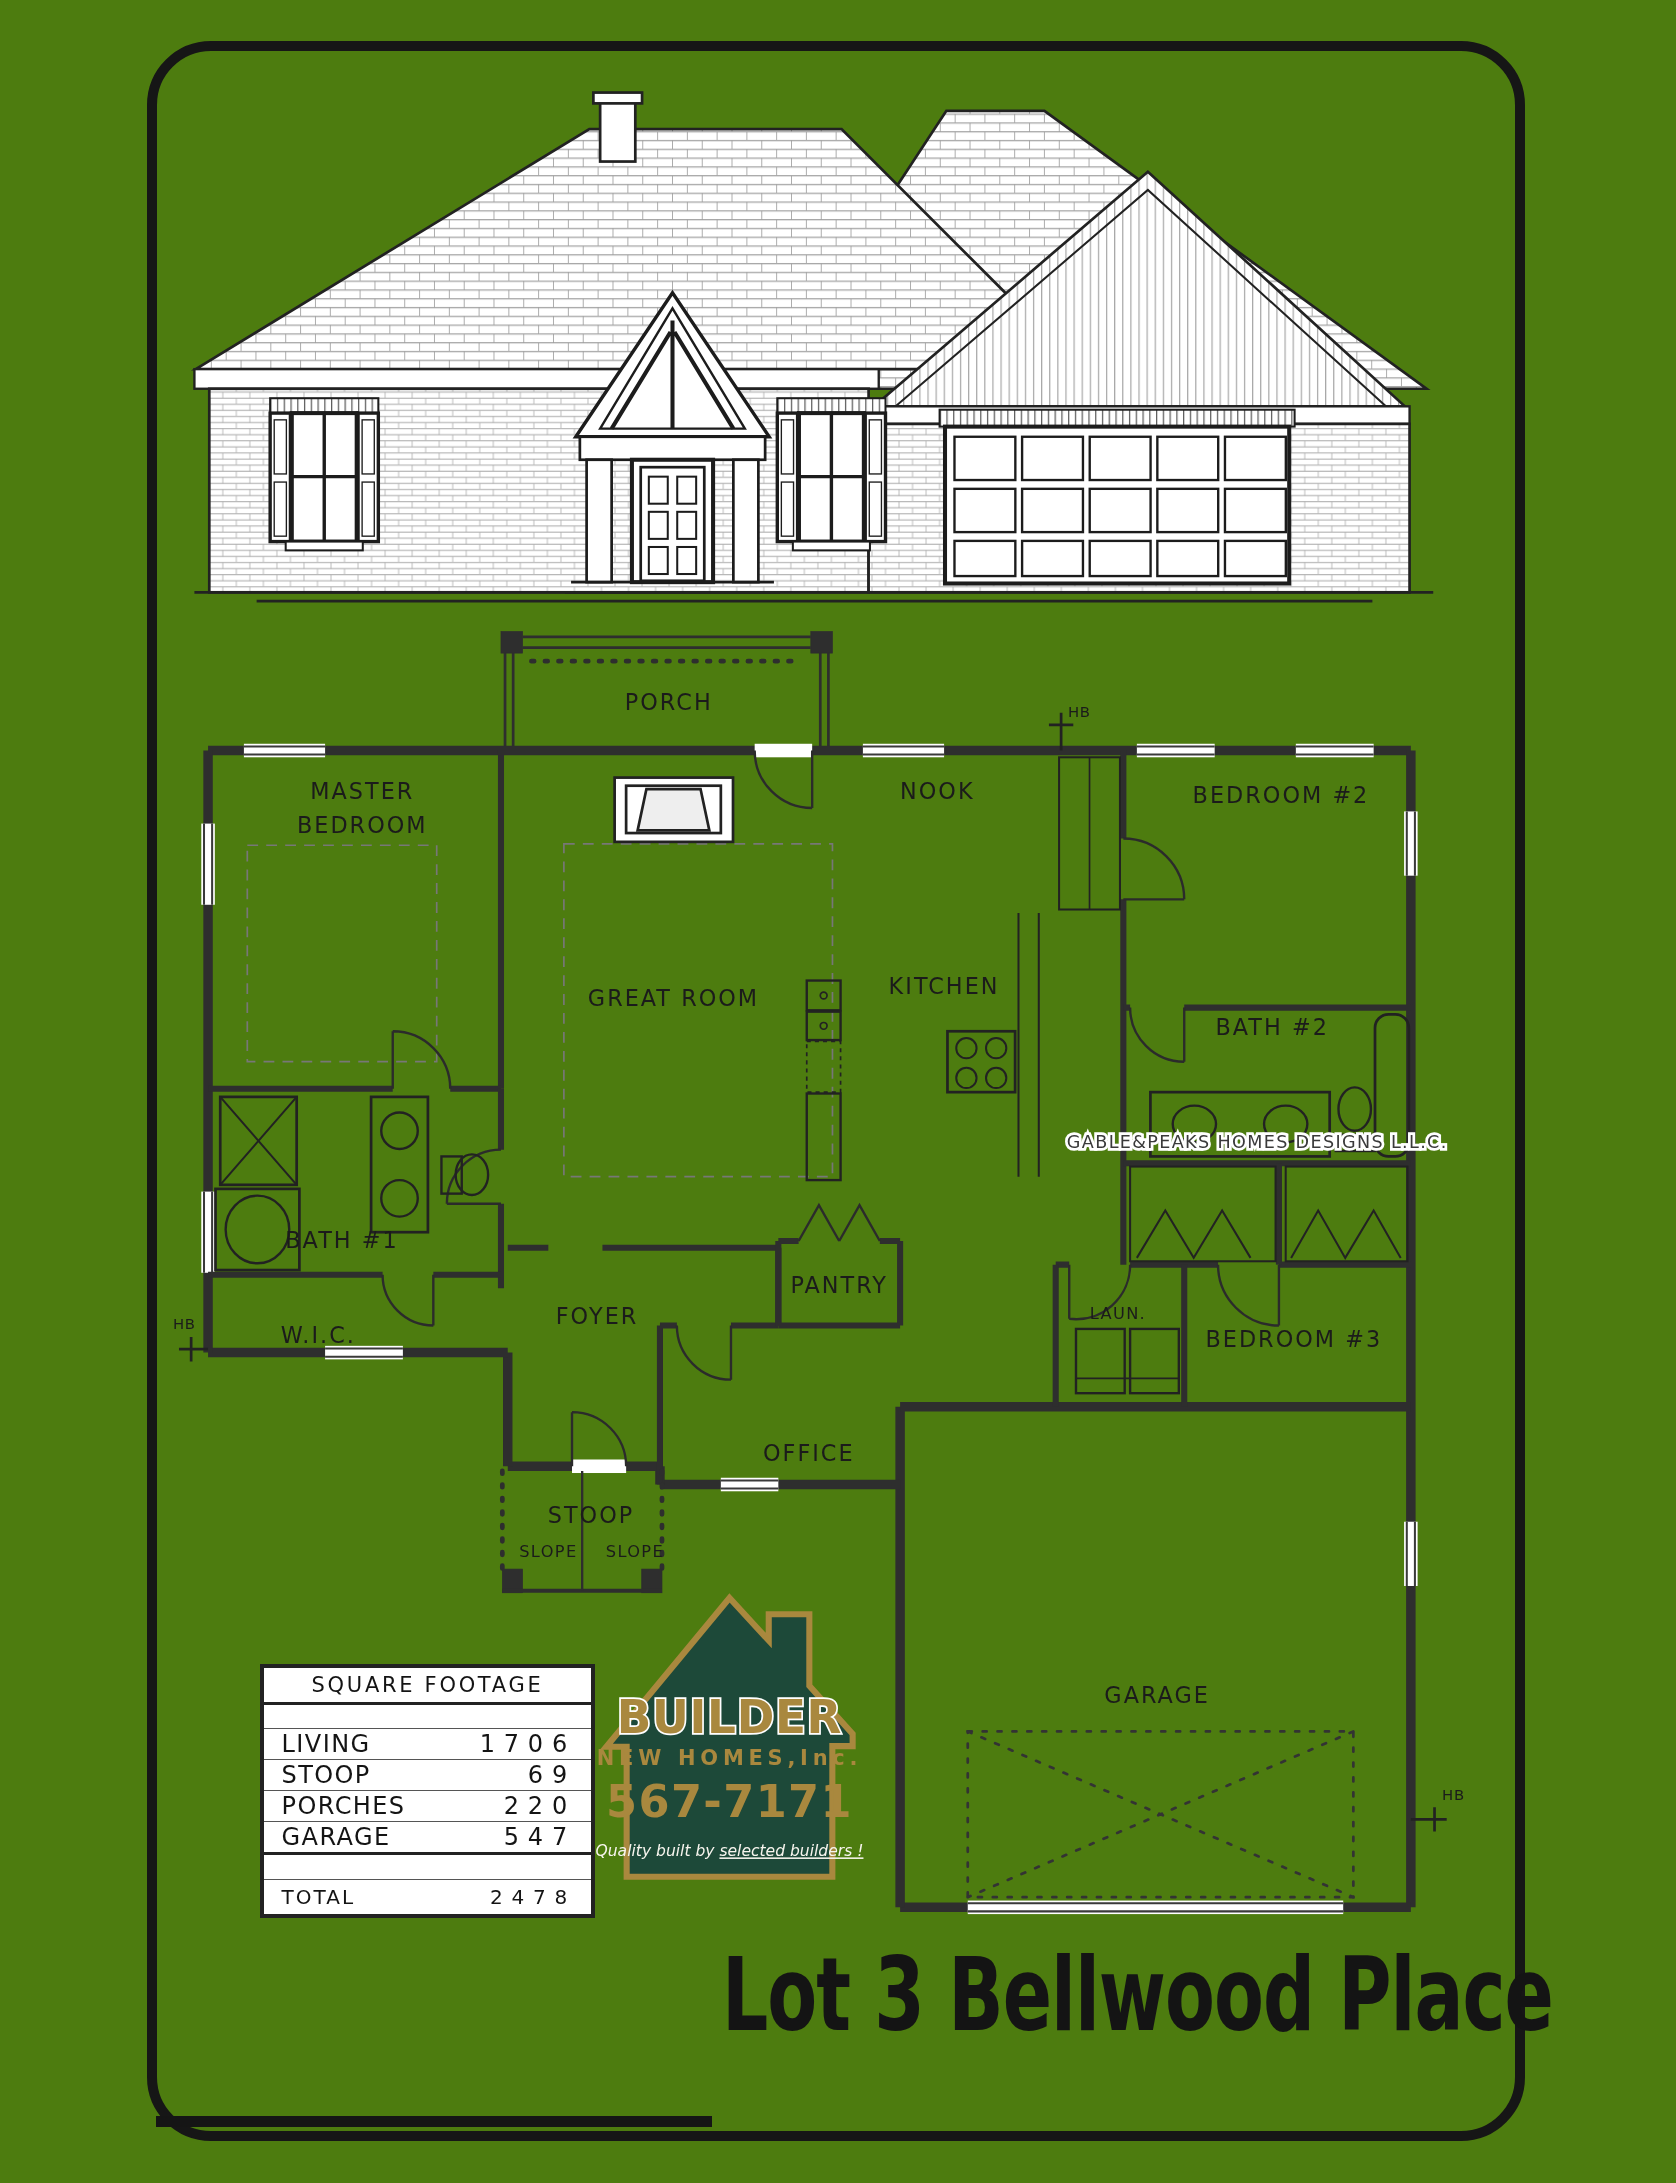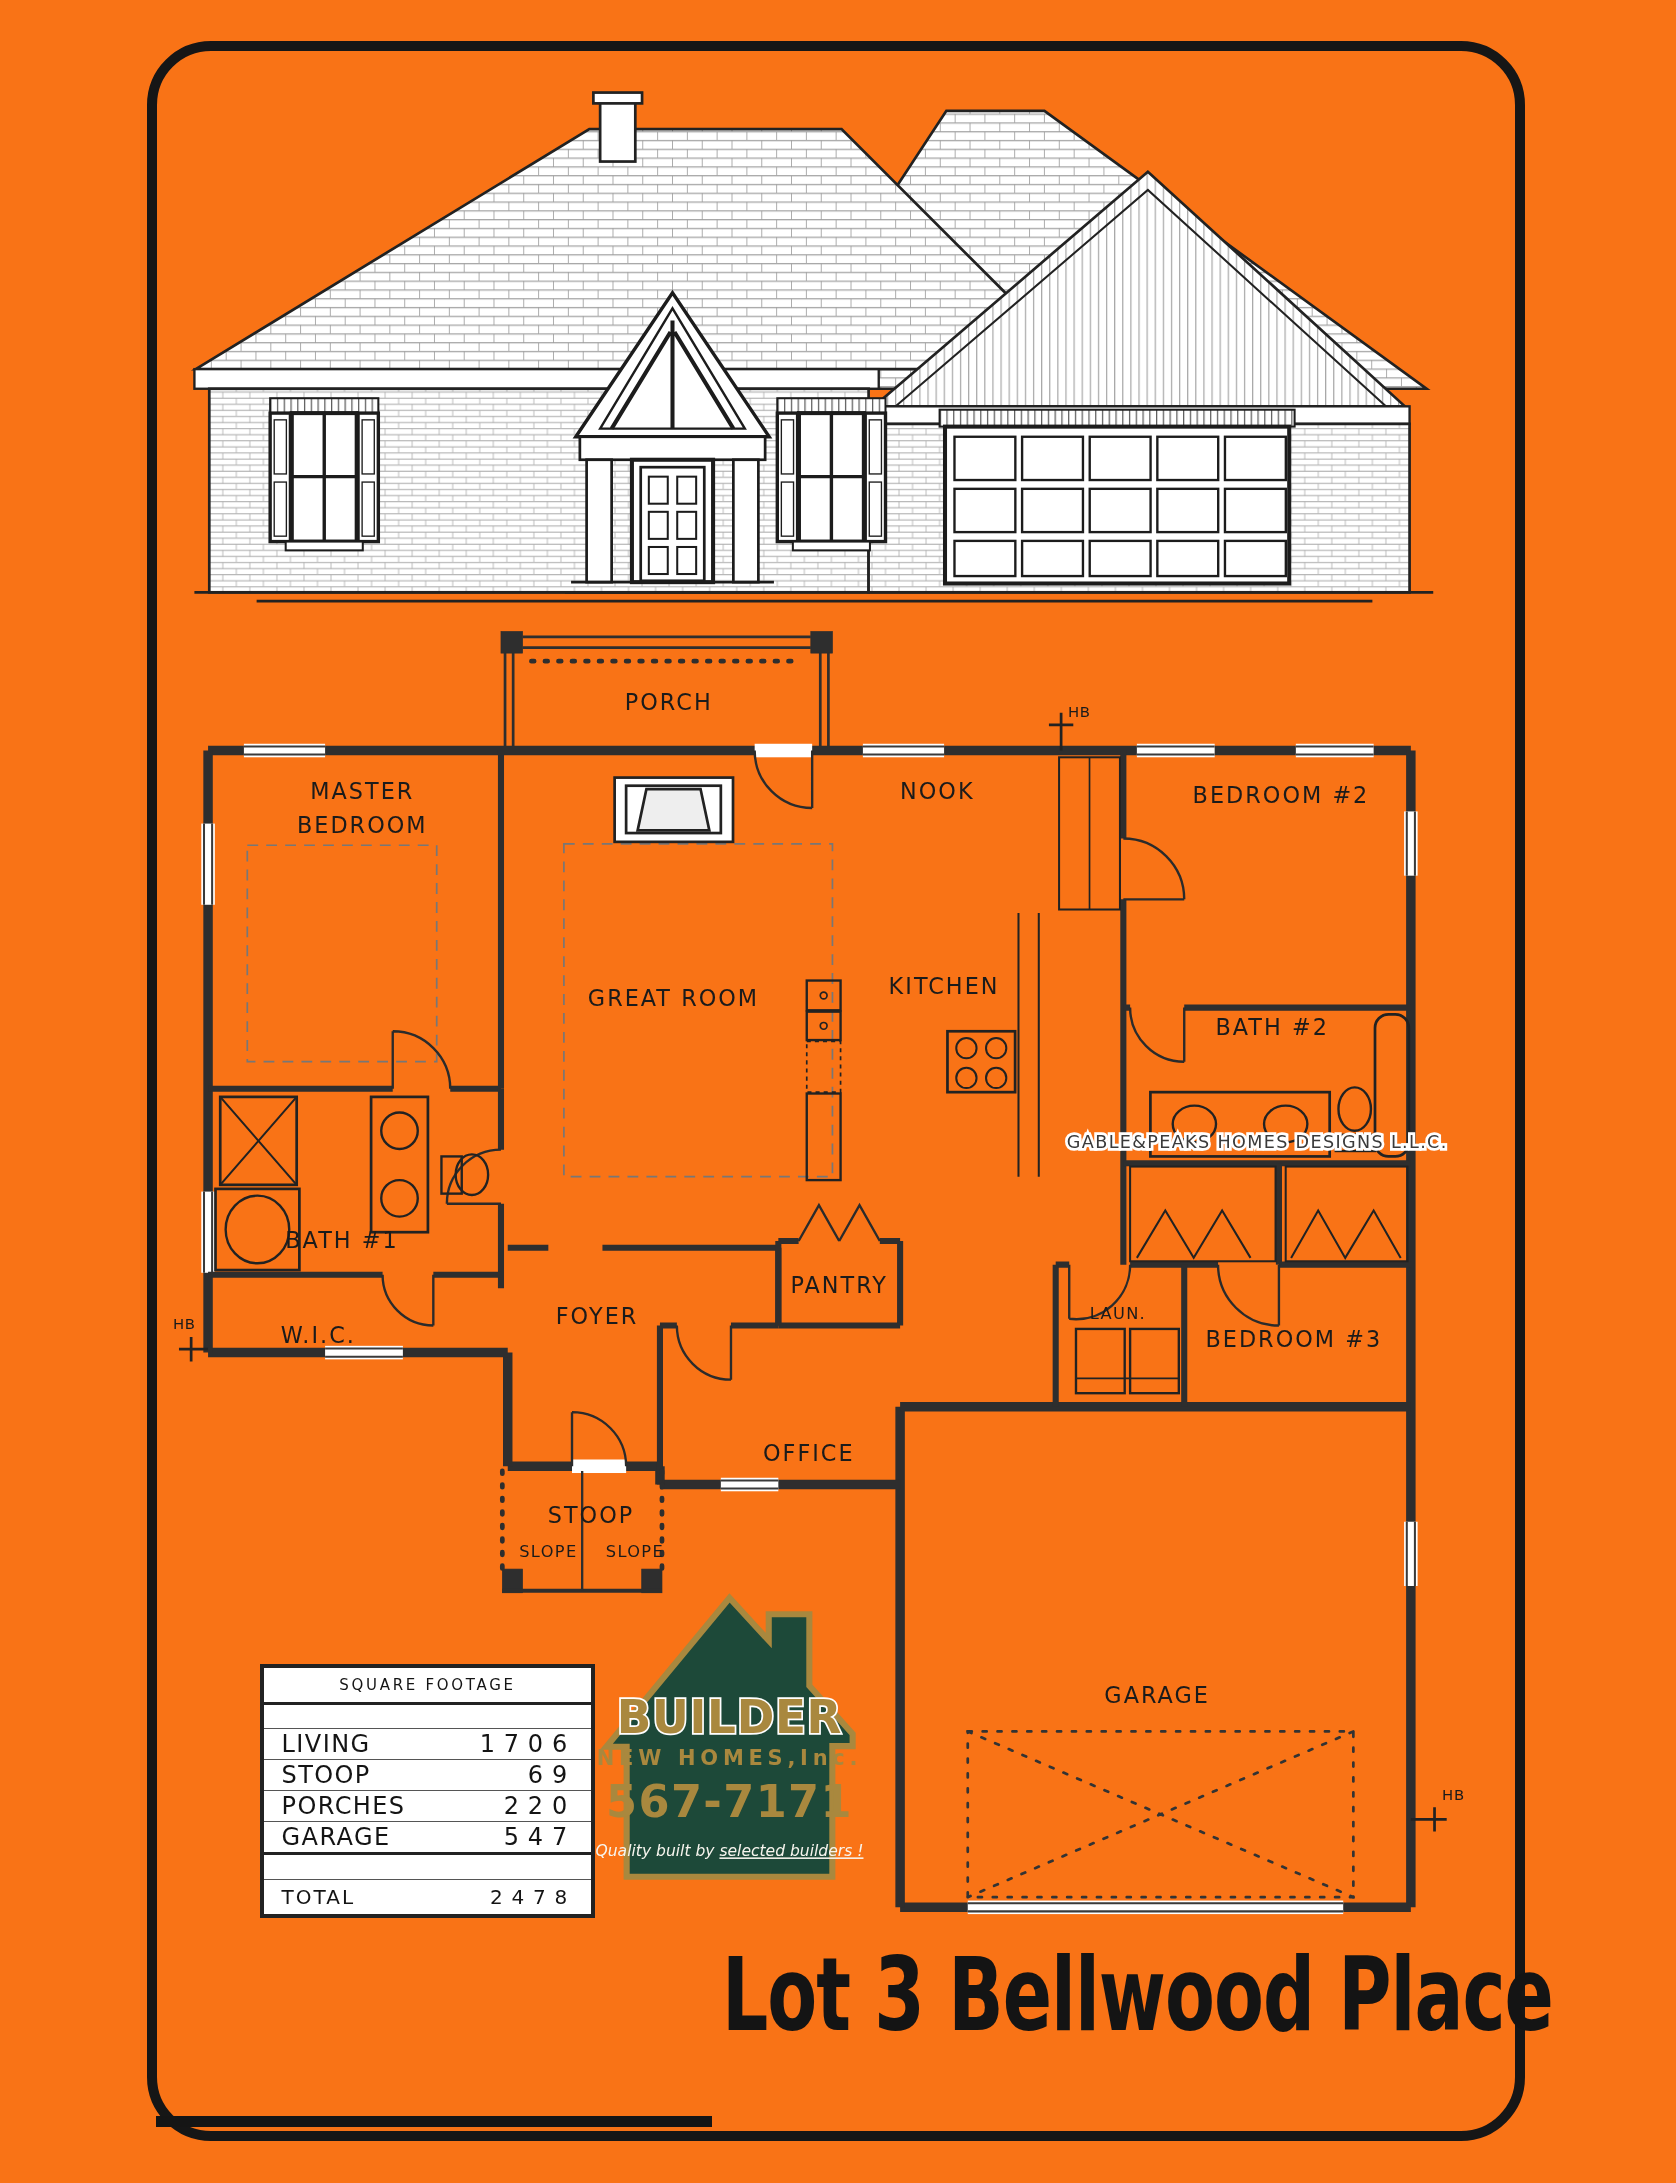--- a/index.html
+++ b/index.html
@@ -1,28 +1,28 @@
 <!DOCTYPE html>
 <html style="font-size:10.8px"><head>
 <meta charset="utf-8">
 <style>
   html,body{margin:0;padding:0;background:#ffffff;}
-  #sheet{position:relative;width:1676px;height:2183px;background:#f97316;overflow:hidden;
+  #sheet{position:relative;width:1676px;height:2183px;background:#4d7c0f;overflow:hidden;
          font-family:"DejaVu Sans","Liberation Sans",sans-serif;color:#141414;}
   #border-frame{position:absolute;left:147px;top:41px;width:1358px;height:2080px;
          border:10px solid #161616;border-radius:64px;}
   svg{position:absolute;}
   
   .rl{font-family:"DejaVu Sans",sans-serif;font-size:33px;fill:#1b1b1b;letter-spacing:3px;text-anchor:middle;}
   .rl-sm{font-size:24px;letter-spacing:2px;}
   .rl-xs{font-size:22px;letter-spacing:1px;}
   .wm{font-size:26px;letter-spacing:2px;fill:#3a3a3a;paint-order:stroke;stroke:#ffffff;stroke-width:8px;}
   
   #sqft{position:absolute;left:260px;top:1664px;width:327px;border:4px solid #222;background:#fff;}
-  .sft-title{height:34px;line-height:34px;text-align:center;font-size:15px;letter-spacing:2.7px;border-bottom:3.4px solid #222;}
+  .sft-title{height:34px;line-height:34px;text-align:center;font-size:21px;letter-spacing:2.7px;border-bottom:3.4px solid #222;}
   .sft-gap1{height:23px;border-bottom:1.4px solid #555;}
   .sft-row{height:30px;display:flex;align-items:center;justify-content:space-between;
            padding:0 15px 0 17.6px;font-size:24px;letter-spacing:1.4px;border-bottom:1.4px solid #555;}
   .sft-row .num{letter-spacing:8.8px;}
   .sft-row.last{border-bottom:3.4px solid #222;}
   .sft-gap2{height:24px;border-bottom:1.4px solid #555;}
   .sft-total{height:34px;display:flex;align-items:center;justify-content:space-between;
            padding:0 15px 0 17.6px;font-size:20px;letter-spacing:2px;}
   .sft-total .num{letter-spacing:8.8px;}
   

